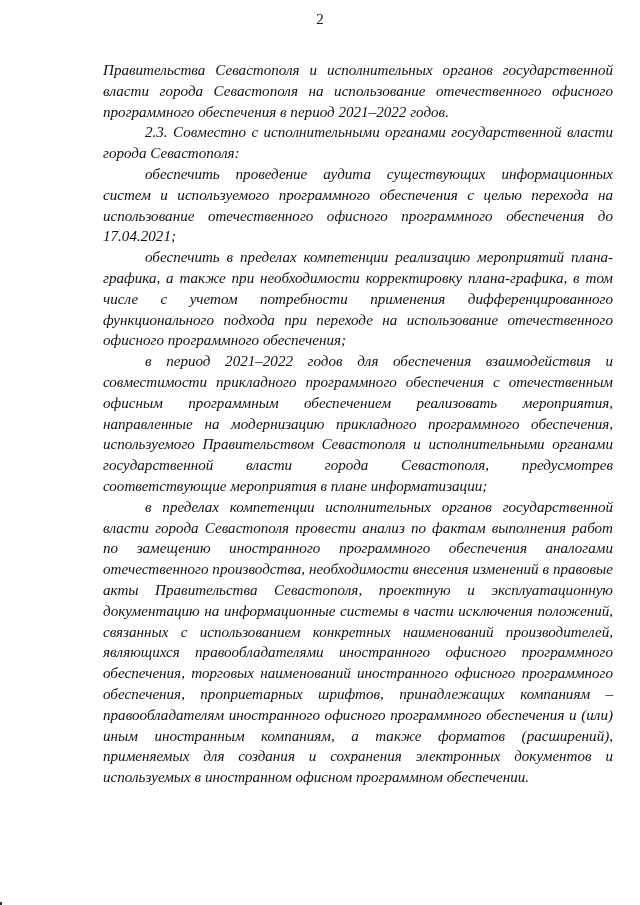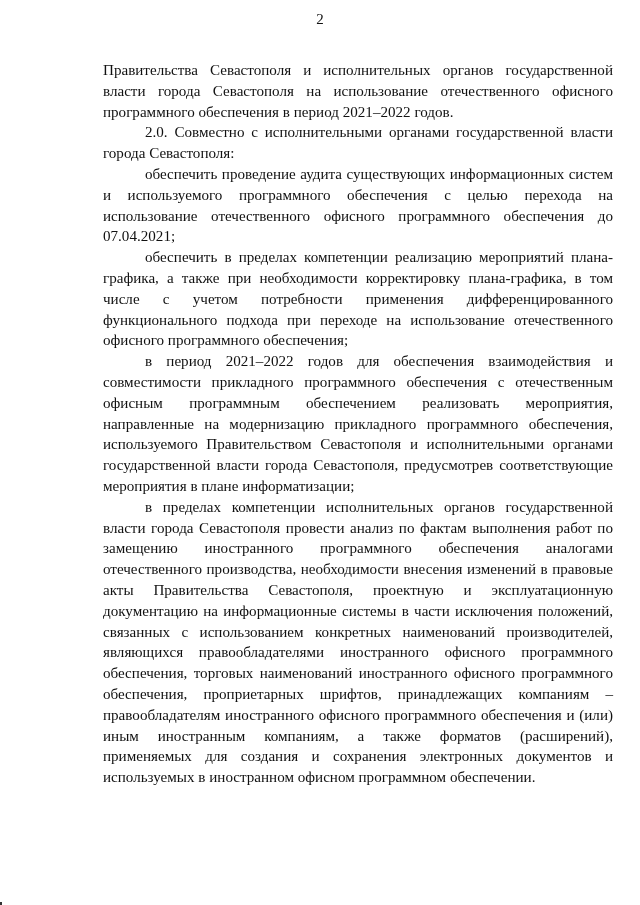--- a/index.html
+++ b/index.html
@@ -6,33 +6,33 @@
   body { width: 640px; height: 905px; position: relative; overflow: hidden; }
   .page-number {
     position: absolute; top: 11px; left: 0; width: 640px; text-align: center;
     font-family: "Liberation Serif", serif; font-size: 15px; color: #111;
   }
   .content {
     position: absolute; top: 60px; left: 103px; width: 510px;
     font-family: "Liberation Serif", serif; font-size: 15.1px; line-height: 20.8px;
     color: #111; text-align: justify;
   }
-  .content p { margin: 0; text-align: justify; }
+  .content p { margin: 0; text-align: justify; font-style: italic; }
   .content p.indent { text-indent: 42px; }
   .edge-mark {
     position: absolute; left: 0; top: 902px; width: 2px; height: 3px; background: #333;
   }
 </style>
 </head>
 <body>
 
 <div class="page-number">2</div>
 
 <div class="content">
   <p>Правительства Севастополя и исполнительных органов государственной власти города Севастополя на использование отечественного офисного программного обеспечения в период 2021–2022 годов.</p>
-  <p class="indent">2.0. Совместно с исполнительными органами государственной власти города Севастополя:</p>
-  <p class="indent">обеспечить проведение аудита существующих информационных систем и используемого программного обеспечения с целью перехода на использование отечественного офисного программного обеспечения до 07.04.2021;</p>
+  <p class="indent">2.3. Совместно с исполнительными органами государственной власти города Севастополя:</p>
+  <p class="indent">обеспечить проведение аудита существующих информационных систем и используемого программного обеспечения с целью перехода на использование отечественного офисного программного обеспечения до 17.04.2021;</p>
   <p class="indent">обеспечить в пределах компетенции реализацию мероприятий плана-графика, а также при необходимости корректировку плана-графика, в том числе с учетом потребности применения дифференцированного функционального подхода при переходе на использование отечественного офисного программного обеспечения;</p>
   <p class="indent">в период 2021–2022 годов для обеспечения взаимодействия и совместимости прикладного программного обеспечения с отечественным офисным программным обеспечением реализовать мероприятия, направленные на модернизацию прикладного программного обеспечения, используемого Правительством Севастополя и исполнительными органами государственной власти города Севастополя, предусмотрев соответствующие мероприятия в плане информатизации;</p>
   <p class="indent">в пределах компетенции исполнительных органов государственной власти города Севастополя провести анализ по фактам выполнения работ по замещению иностранного программного обеспечения аналогами отечественного производства, необходимости внесения изменений в правовые акты Правительства Севастополя, проектную и эксплуатационную документацию на информационные системы в части исключения положений, связанных с использованием конкретных наименований производителей, являющихся правообладателями иностранного офисного программного обеспечения, торговых наименований иностранного офисного программного обеспечения, проприетарных шрифтов, принадлежащих компаниям – правообладателям иностранного офисного программного обеспечения и (или) иным иностранным компаниям, а также форматов (расширений), применяемых для создания и сохранения электронных документов и используемых в иностранном офисном программном обеспечении.</p>
 </div>
 
 <div class="edge-mark"></div>
 
 </body></html>

